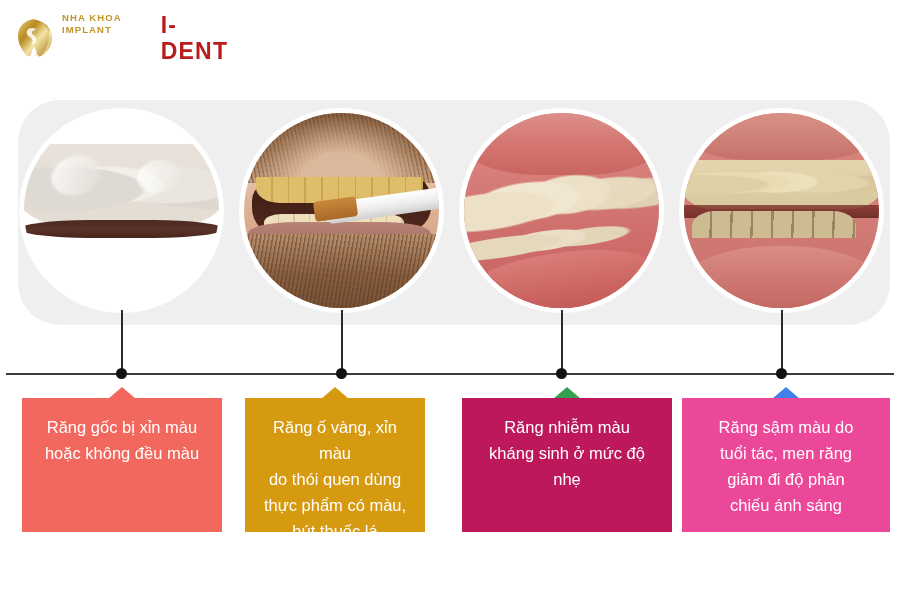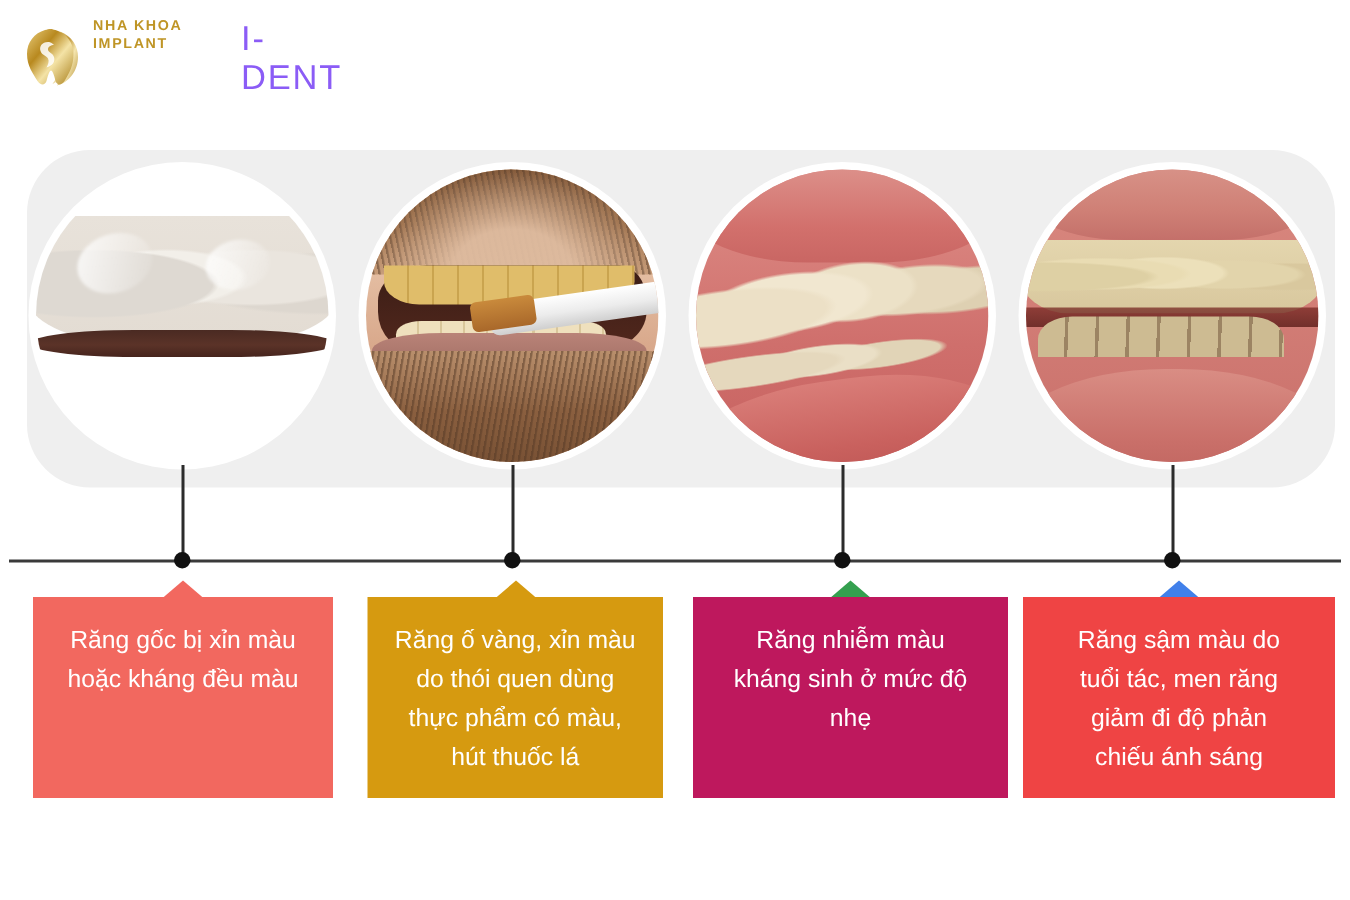--- a/index.html
+++ b/index.html
@@ -13,22 +13,22 @@
   
   .logo-block{position:absolute;left:14px;top:12px;width:220px;height:52px;display:flex;align-items:center;}
   .logo-mark{width:40px;height:44px;flex:0 0 40px;position:relative;}
   .logo-text{margin-left:8px;display:flex;flex-direction:row;justify-content:center;}
   .logo-top{
     font-size:9.5px;letter-spacing:1.1px;font-weight:700;line-height:12px;
     background:linear-gradient(100deg,#9c7a1c 0%,#d9b košt 0%,#c8a028 18%,#f3dd93 42%,#b8891f 68%,#e7c96a 88%,#a9801c 100%);
     -webkit-background-clip:text;background-clip:text;color:#bf9526;
   }
   .logo-main{
-    font-size:23px;font-weight:400;letter-spacing:1.2px;line-height:26px;
-    color:#8b5cf6;
+    font-size:23px;font-weight:700;letter-spacing:1.2px;line-height:26px;
+    color:#b91c1c;
   }
 
   
   .gray-panel{
     position:absolute;left:18px;top:100px;width:872px;height:225px;
     background:#efefef;border-radius:42px;
   }
 
   
   .photo-circle{
@@ -247,46 +247,46 @@
   <div class="h-line"></div>
   <div class="dot" style="left:116px;"></div>
   <div class="dot" style="left:336px;"></div>
   <div class="dot" style="left:556px;"></div>
   <div class="dot" style="left:776px;"></div>
 
   <div class="callout" style="left:22px;width:200px;">
     <div class="notch" style="border-bottom: 12px solid rgb(242, 104, 95);"></div>
     <div class="body" style="background: rgb(242, 104, 95);">
       <p>Răng gốc bị xỉn màu
-hoặc kháng đều màu</p>
-    </div>
-  </div>
-
-  <div class="callout" style="left:245px;width:197px;">
+hoặc không đều màu</p>
+    </div>
+  </div>
+
+  <div class="callout" style="left:245px;width:180px;">
     <div class="notch" style="border-bottom: 12px solid rgb(214, 154, 16);"></div>
     <div class="body" style="background: rgb(214, 154, 16);">
       <p>Răng ố vàng, xỉn màu
 do thói quen dùng
 thực phẩm có màu,
 hút thuốc lá</p>
     </div>
   </div>
 
   <div class="callout" style="left:462px;width:210px;">
     <div class="notch" style="border-bottom: 12px solid rgb(52, 160, 79);"></div>
     <div class="body" style="background: #be185d;">
       <p>Răng nhiễm màu
 kháng sinh ở mức độ
 nhẹ</p>
     </div>
   </div>
 
   <div class="callout" style="left:682px;width:208px;">
     <div class="notch" style="border-bottom: 12px solid rgb(65, 128, 234);"></div>
-    <div class="body" style="background: #ef4444;">
+    <div class="body" style="background: #ec4899;">
       <p>Răng sậm màu do
 tuổi tác, men răng
 giảm đi độ phản
 chiếu ánh sáng</p>
     </div>
   </div>
 
 </div>
 
 </body></html>

